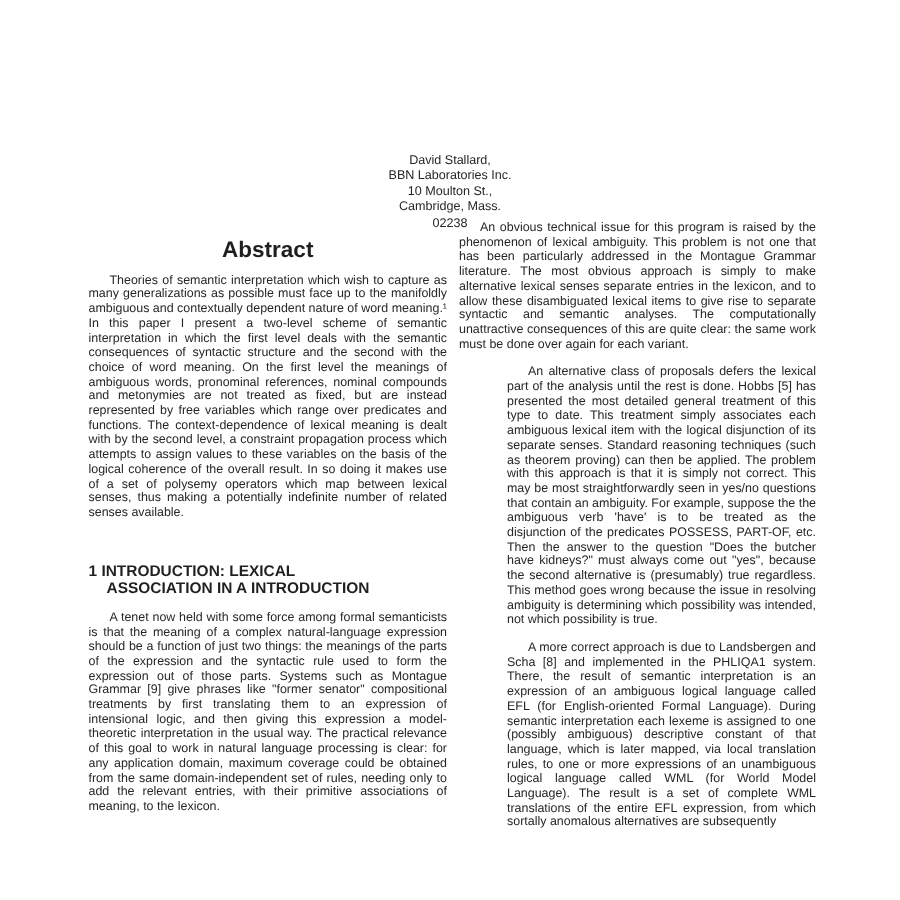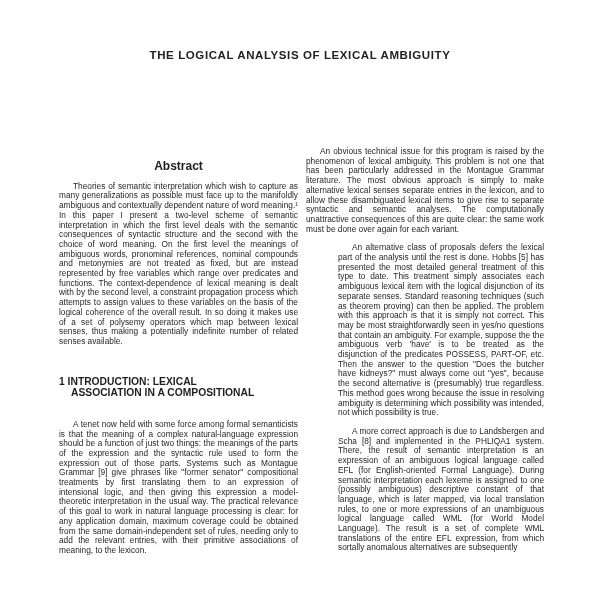--- a/index.html
+++ b/index.html
@@ -21,47 +21,53 @@
   }
   .author-block{
     position:absolute;top:101px;left:0;width:600px;
     text-align:center;
     font-size:8.4px;line-height:10.4px;color:#272727;
   }
   .col{position:absolute;font-size:8.3px;line-height:9.7px;text-align:justify;color:#262626;}
   .col-left{left:59px;top:162px;width:239px;}
   .col-right{left:306px;top:147px;width:238px;}
   .abstract-heading{
-    text-align:center;font-weight:bold;font-size:12px;
+    text-align:center;font-weight:bold;font-size:15px;
     margin:0 0 10px 0;color:#1f1f1f;
   }
   .para{margin:0;text-indent:14px;}
   .para + .para{margin-top:9px;margin-left:32px;}
   .section-heading{
-    margin-top:29px;margin-bottom:21px;
+    margin-top:29px;margin-bottom:8px;
     font-weight:bold;font-size:10.3px;line-height:11.6px;
     text-align:left;color:#1f1f1f;
   }
   .section-heading .hline2{padding-left:12px;}
 </style>
 </head>
 <body>
 
 <div class="page">
 
-  <div class="paper-title">THE LOGICAL ANALYSIS OF LEXICAL AMBIGUITY</div>
 
+  <div class="author-block">
+    <div>David Stallard,</div>
+    <div>BBN Laboratories Inc.</div>
+    <div>10 Moulton St.,</div>
+    <div>Cambridge, Mass.</div>
+    <div>02238</div>
+  </div>
 
   <div class="col col-left">
     <div class="abstract-heading">Abstract</div>
     <p class="para">Theories of semantic interpretation which wish to capture as many generalizations as possible must face up to the manifoldly ambiguous and contextually dependent nature of word meaning.¹  In this paper I present a two-level scheme of semantic interpretation in which the first level deals with the semantic consequences of syntactic structure and the second with the choice of word meaning.  On the first level the meanings of ambiguous words, pronominal references, nominal compounds and metonymies are not treated as fixed, but are instead represented by free variables which range over predicates and functions.  The context-dependence of lexical meaning is dealt with by the second level, a constraint propagation process which attempts to assign values to these variables on the basis of the logical coherence of the overall result.  In so doing it makes use of a set of polysemy operators which map between lexical senses, thus making a potentially indefinite number of related senses available.</p>
 
     <div class="section-heading">
       <div>1 INTRODUCTION: LEXICAL</div>
-      <div class="hline2">ASSOCIATION IN A COMPOSITIONAL</div>
+      <div class="hline2">ASSOCIATION IN A INTRODUCTION</div>
     </div>
     <p class="para">A tenet now held with some force among formal semanticists is that the meaning of a complex natural-language expression should be a function of just two things: the meanings of the parts of the expression and the syntactic rule used to form the expression out of those parts.  Systems such as Montague Grammar [9] give phrases like "former senator" compositional treatments by first translating them to an expression of intensional logic, and then giving this expression a model-theoretic interpretation in the usual way.  The practical relevance of this goal to work in natural language processing is clear: for any application domain, maximum coverage could be obtained from the same domain-independent set of rules, needing only to add the relevant entries, with their primitive associations of meaning, to the lexicon.</p>
   </div>
 
   <div class="col col-right">
     <p class="para">An obvious technical issue for this program is raised by the phenomenon of lexical ambiguity.  This problem is not one that has been particularly addressed in the Montague Grammar literature.  The most obvious approach is simply to make alternative lexical senses separate entries in the lexicon, and to allow these disambiguated lexical items to give rise to separate syntactic and semantic analyses.  The computationally unattractive consequences of this are quite clear: the same work must be done over again for each variant.</p>
     <p class="para">An alternative class of proposals defers the lexical part of the analysis until the rest is done.  Hobbs [5] has presented the most detailed general treatment of this type to date.  This treatment simply associates each ambiguous lexical item with the logical disjunction of its separate senses.  Standard reasoning techniques (such as theorem proving) can then be applied.  The problem with this approach is that it is simply not correct.  This may be most straightforwardly seen in yes/no questions that contain an ambiguity.  For example, suppose the the ambiguous verb 'have' is to be treated as the disjunction of the predicates POSSESS, PART-OF, etc.  Then the answer to the question "Does the butcher have kidneys?" must always come out "yes", because the second alternative is (presumably) true regardless.  This method goes wrong because the issue in resolving ambiguity is determining which possibility was intended, not which possibility is true.</p>
     <p class="para">A more correct approach is due to Landsbergen and Scha [8] and implemented in the PHLIQA1 system.  There, the result of semantic interpretation is an expression of an ambiguous logical language called EFL (for English-oriented Formal Language).  During semantic interpretation each lexeme is assigned to one (possibly ambiguous) descriptive constant of that language, which is later mapped, via local translation rules, to one or more expressions of an unambiguous logical language called WML (for World Model Language).  The result is a set of complete WML translations of the entire EFL expression, from which sortally anomalous alternatives are subsequently</p>
   </div>
 

